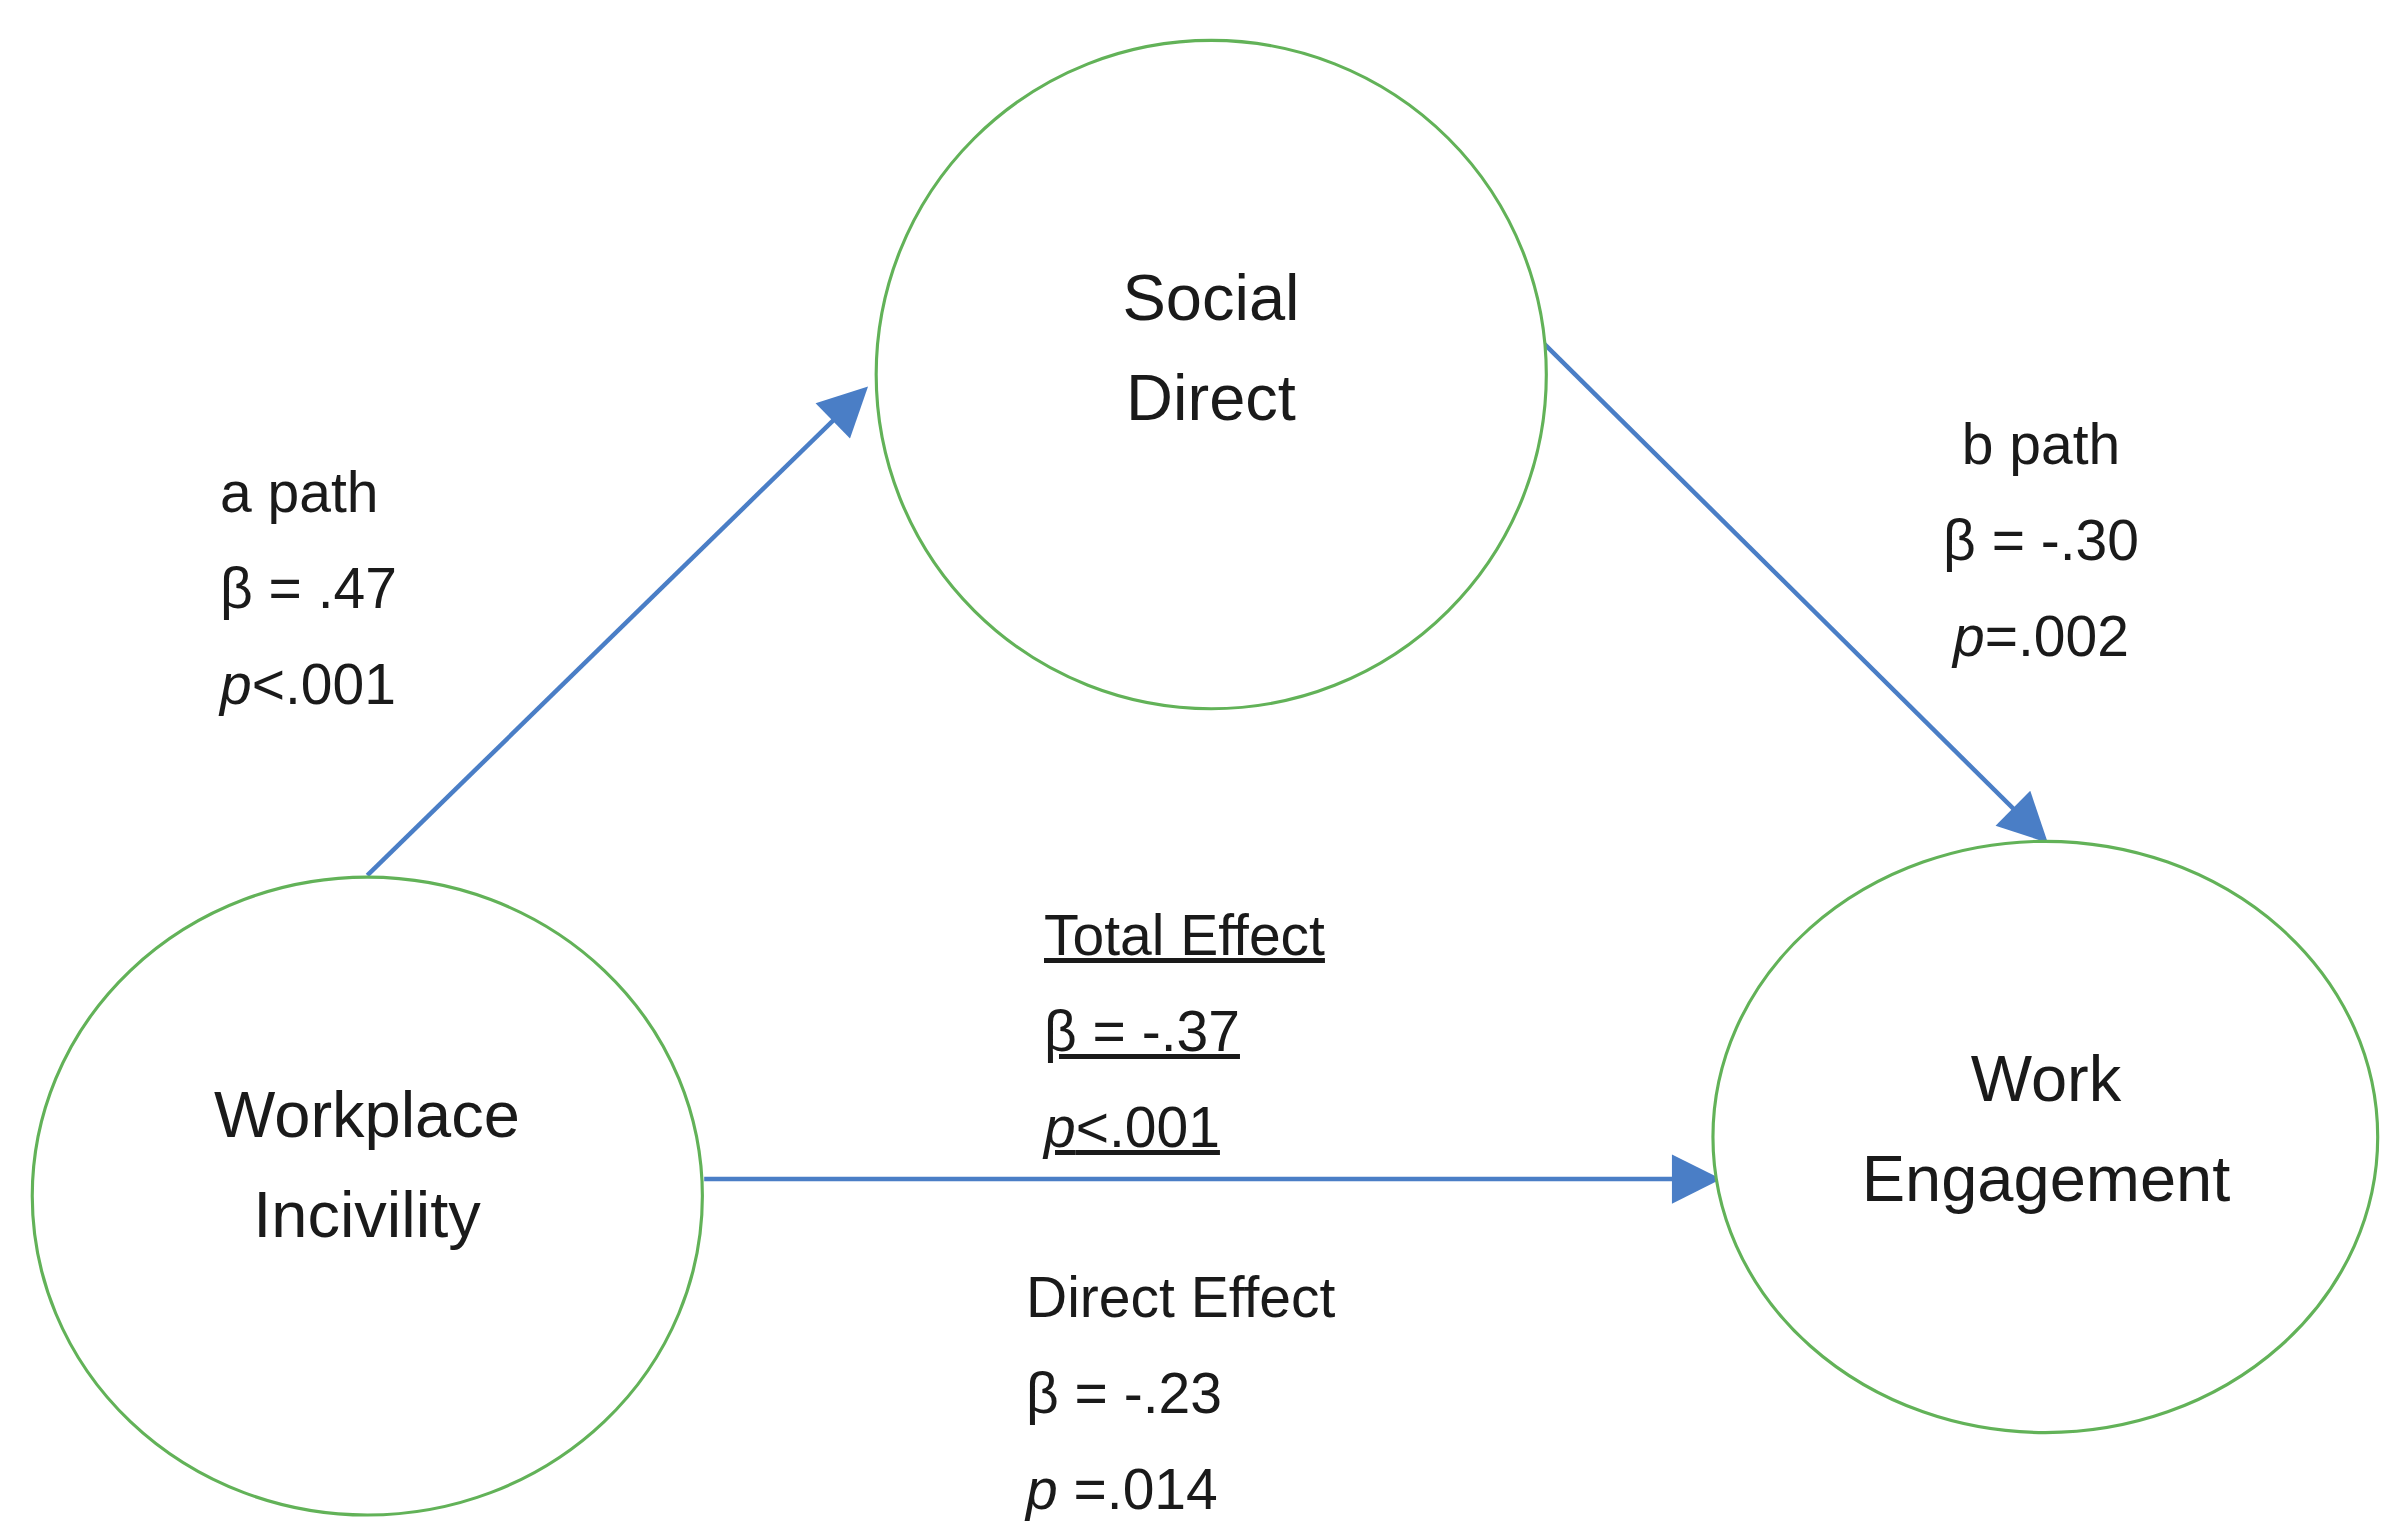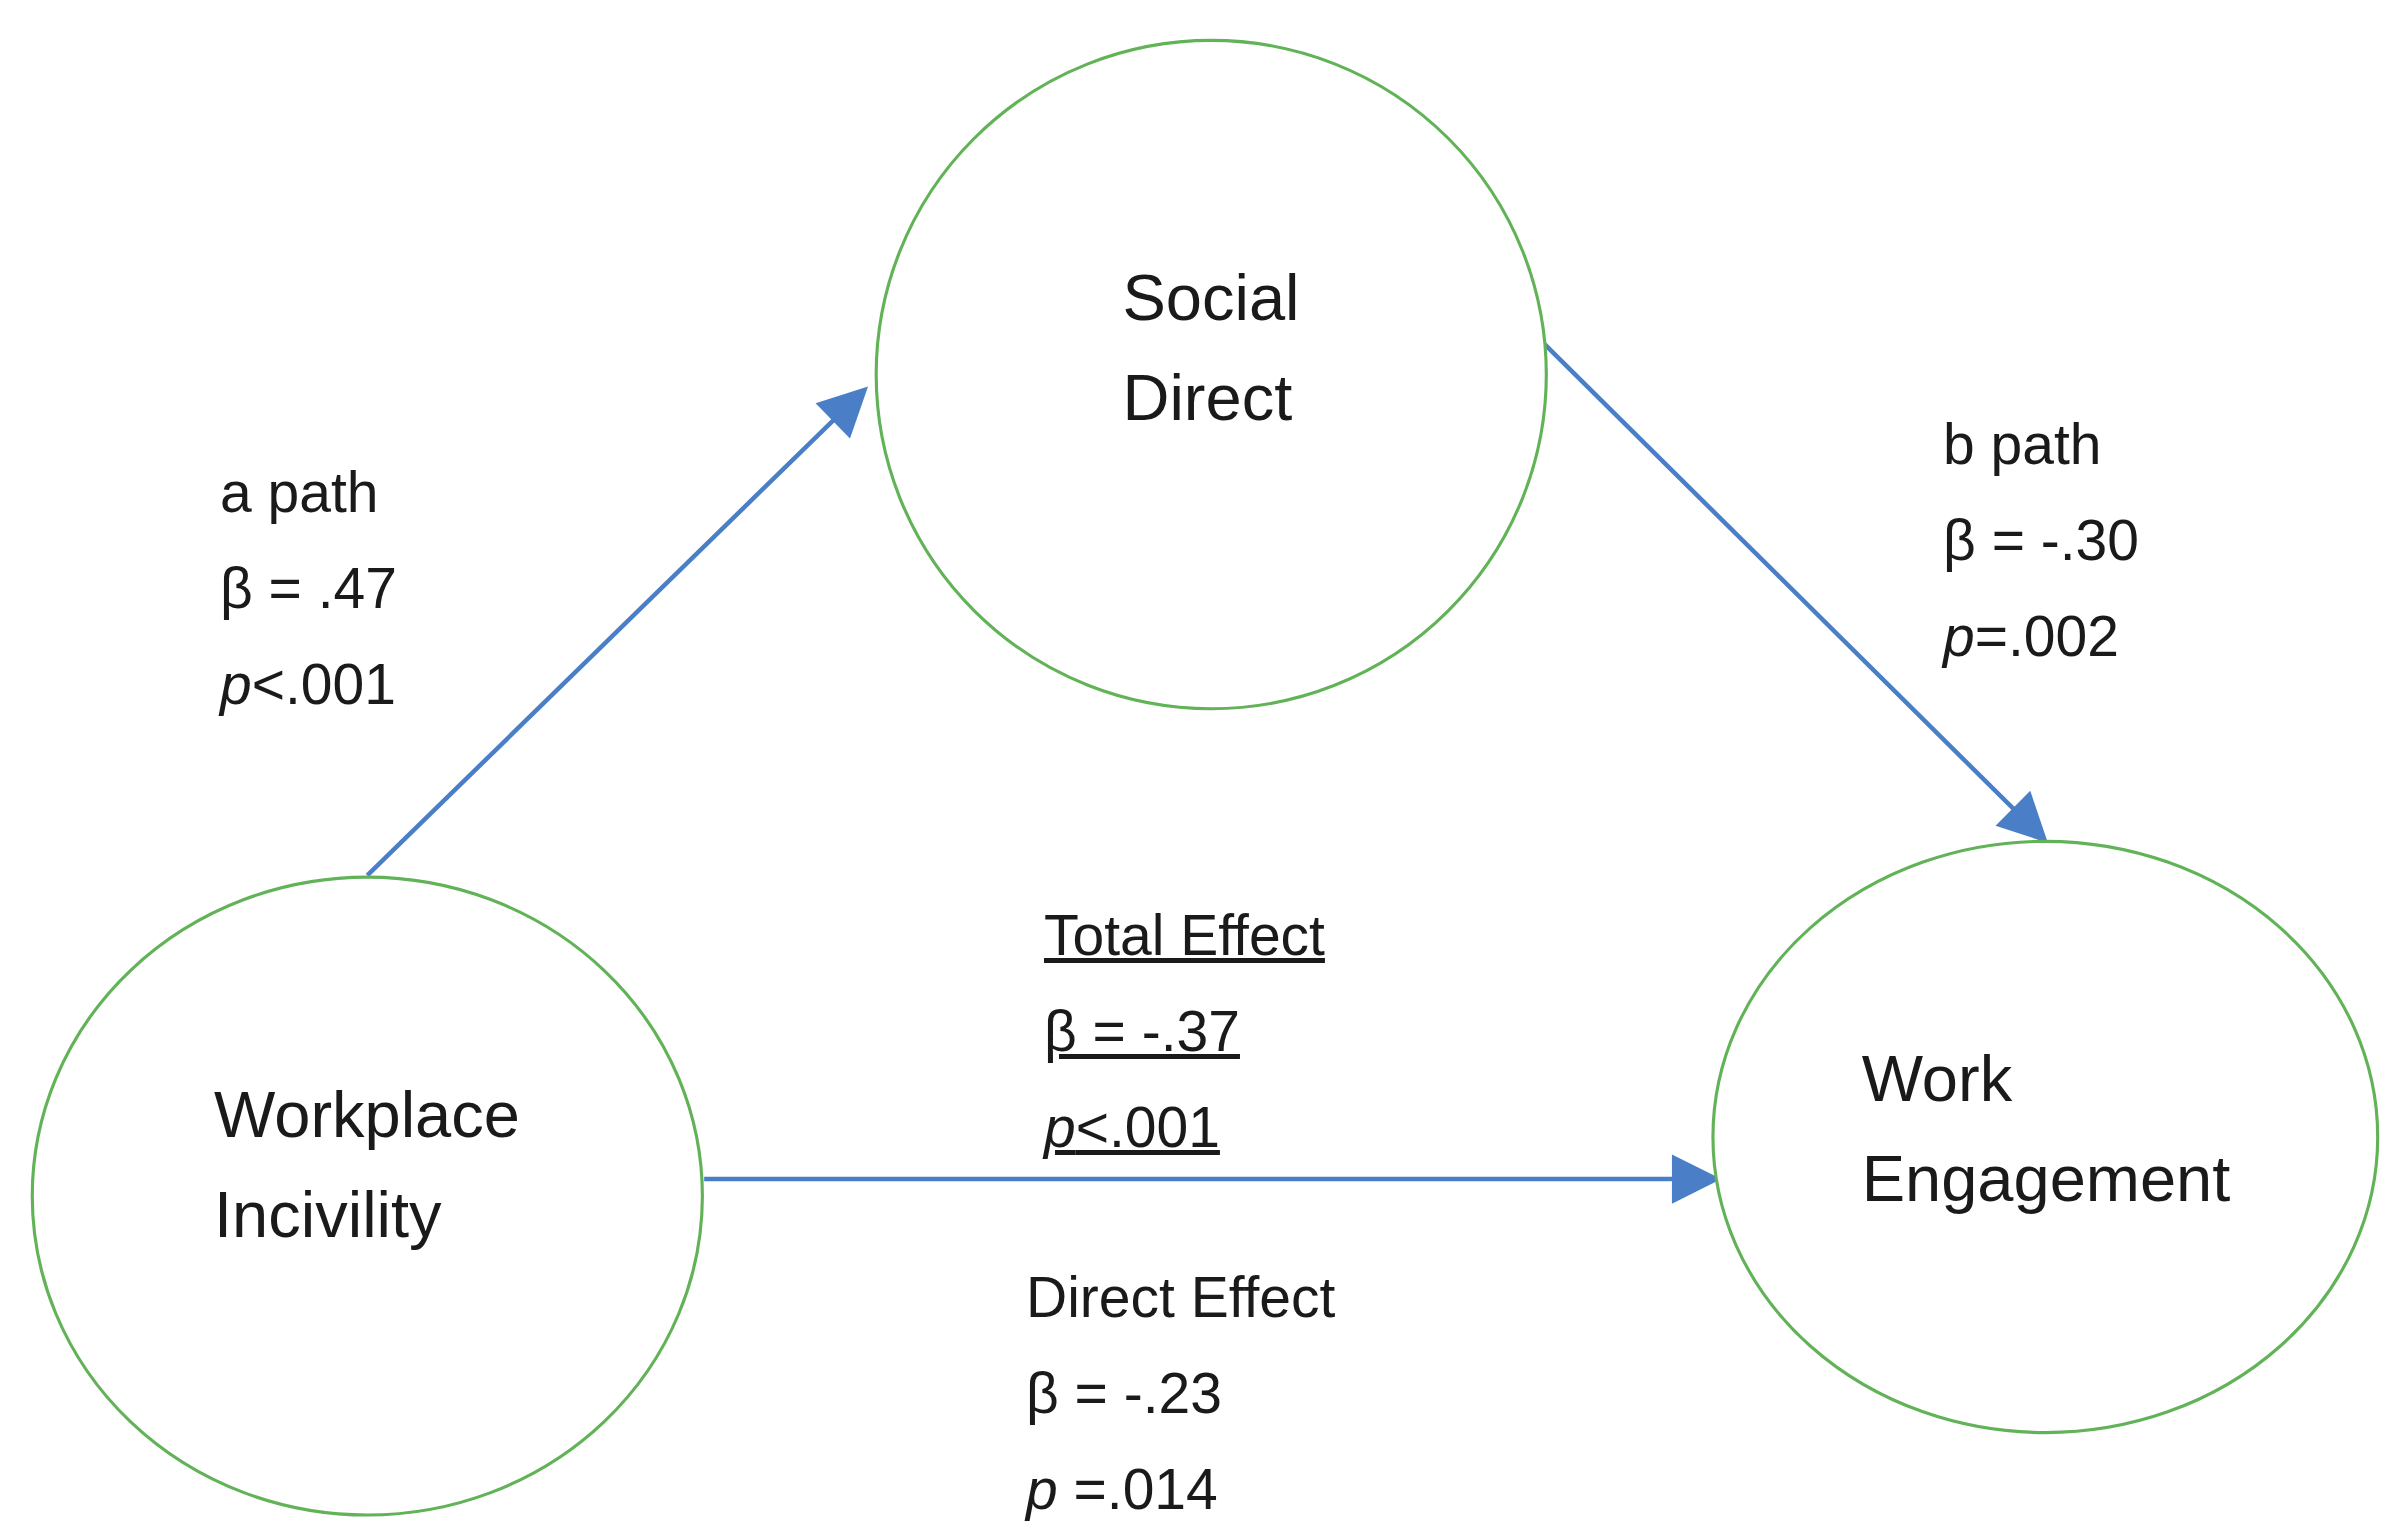--- a/index.html
+++ b/index.html
@@ -36,34 +36,34 @@
     stroke:var(--arrow);
     stroke-width:5;
   }
   #arrowhead path{
     fill:var(--arrow);
     stroke:none;
   }
   .node-label{
     position:absolute;
     transform:translate(-50%,-50%);
-    text-align:left;
+    text-align:center;
     font-size:65px;
     line-height:100px;
     white-space:nowrap;
   }
   .path-label{
     position:absolute;
     font-size:57px;
     line-height:96px;
     white-space:nowrap;
   }
   .path-label.centered{
     transform:translateX(-50%);
-    text-align:left;
+    text-align:center;
   }
   .it{
     font-style:italic;
   }
 </style>
 </head>
 <body>
 
 <div class="canvas">
 

